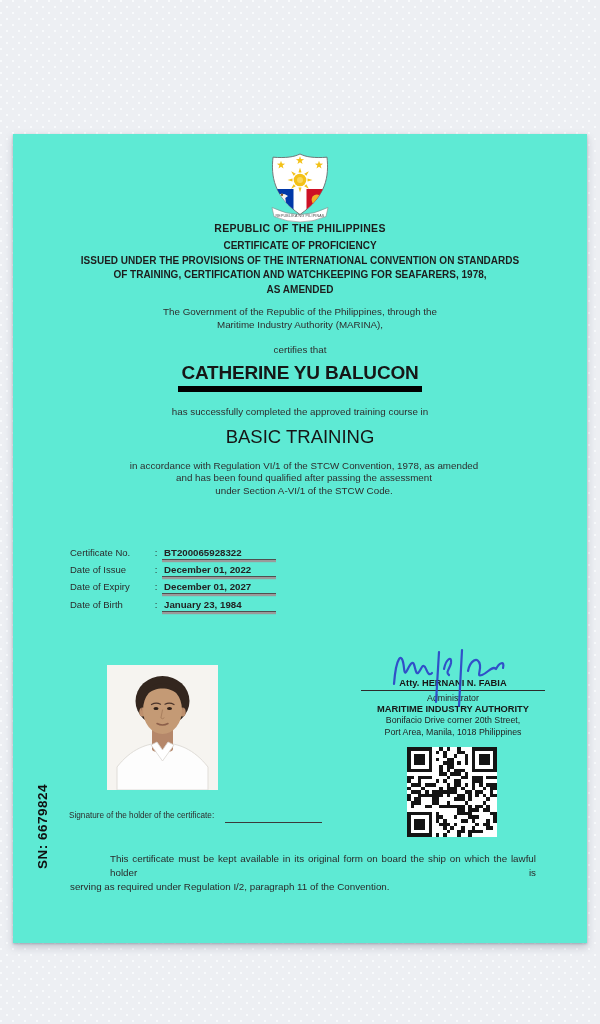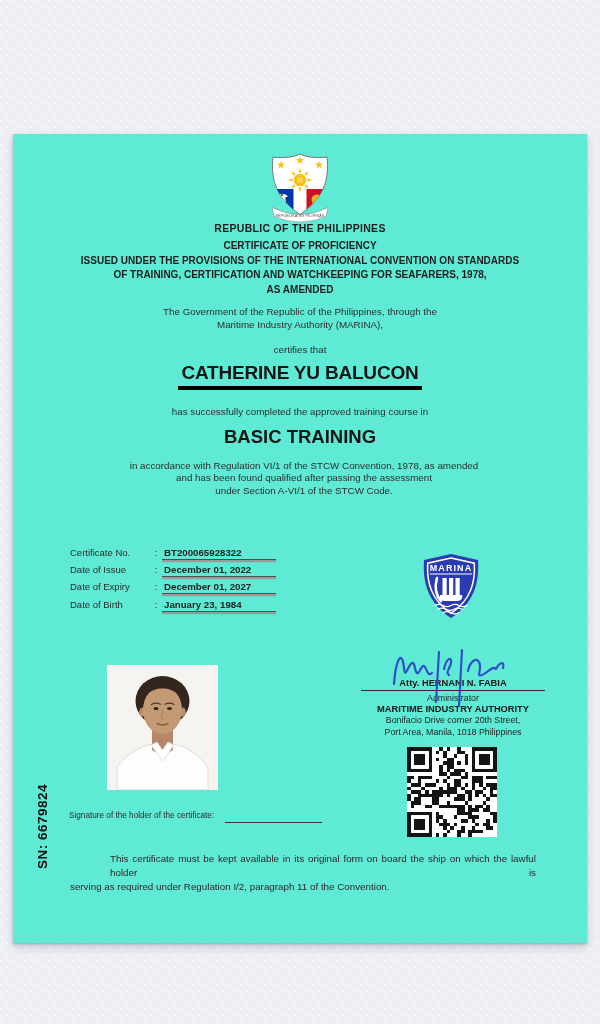--- a/index.html
+++ b/index.html
@@ -21,23 +21,23 @@
   }
   .abs{position:absolute;}
   .ctr{left:0;right:0;text-align:center;}
   .seal{left:252px;top:17px;width:70px;height:72px;}
   .republic{top:88px;font-size:10.5px;font-weight:bold;color:#1c1c1c;letter-spacing:.3px;}
   .hdr{top:105px;font-size:10px;font-weight:bold;line-height:14.6px;color:#1d1d1d;}
   .gov{top:171px;font-size:9.8px;line-height:13px;color:#2e2e2e;}
   .certifies{top:210px;font-size:9.8px;color:#2e2e2e;}
   .holder{top:228px;}
   .holder span{display:inline-block;font-size:19px;font-weight:bold;color:#161616;
-    letter-spacing:-.2px;border-bottom:4px solid #000000;padding:0 3px 2px 3px;}
+    letter-spacing:-.2px;border-bottom:6px solid #000000;padding:0 3px 2px 3px;}
   .completed{top:272px;font-size:9.8px;color:#2e2e2e;}
-  .course{top:292px;font-size:18.5px;font-weight:bold;color:#161616;}
+  .course{top:292px;font-size:18.5px;font-weight:normal;color:#161616;}
   .accord{top:326px;font-size:9.8px;line-height:12.3px;color:#2e2e2e;margin-left:8px;}
   .details{left:57px;top:413px;}
   .detail-row{display:flex;align-items:baseline;height:17.2px;}
   .d-label{width:80px;font-size:9.5px;color:#2b2b2b;}
   .d-colon{width:12px;text-align:center;font-size:9.5px;color:#2b2b2b;}
   .d-value{width:112px;font-size:9.7px;font-weight:bold;color:#222;
     border-bottom:1px solid #4f4f4f;box-shadow:0 2.2px 0 0 #9a9a9a;padding:0 0 1px 2px;}
   .marina{left:403px;top:417px;width:70px;height:70px;}
   .sigblock{left:348px;top:544px;width:184px;text-align:center;color:#242424;}
   .sig-name{font-size:9.3px;font-weight:bold;color:#171717;}
@@ -152,41 +152,20 @@
       <span class="d-colon">:</span>
       <span class="d-value">December 01, 2027</span>
     </div>
     <div class="detail-row">
       <span class="d-label">Date of Birth</span>
       <span class="d-colon">:</span>
       <span class="d-value">January 23, 1984</span>
     </div>
   </div>
 
-  <div class="abs marina">
-    <svg width="70" height="70" viewBox="0 0 70 70">
-      <path d="M35,3 L62,9 C63.5,32 58,52 35,67 C12,52 6.5,32 8,9 Z" fill="#2b3cb0"></path>
-      <path d="M35,7 L58.3,12.2 C59.4,31.5 54.8,49 35,62.3 C15.2,49 10.6,31.5 11.7,12.2 Z" fill="none" stroke="#ffffff" stroke-width="1.5"></path>
-      <text x="35" y="19.5" text-anchor="middle" font-size="9" font-weight="bold" fill="#ffffff" letter-spacing="1.1" font-family="Liberation Sans, sans-serif">MARINA</text>
-      <line x1="14" y1="23" x2="56" y2="23" stroke="#ffffff" stroke-width="1.2"></line>
-
-      <g fill="#ffffff">
-        <path d="M26.5,27 h4.2 v19 h-4.2 Z"></path>
-        <path d="M33,27 h4.2 v19 h-4.2 Z"></path>
-        <path d="M39.5,27 h4.2 v19 h-4.2 Z"></path>
-        <path d="M24,44 h22 q1.5,5 -4,6 h-14 q-5.5,-1 -4,-6 Z"></path>
-      </g>
-      <path d="M21,27 C18.5,36 19.5,44 25,50" fill="none" stroke="#ffffff" stroke-width="2.6" stroke-linecap="round"></path>
-      <g fill="none" stroke="#ffffff" stroke-width="1.3" stroke-linecap="round">
-        <path d="M19,54.5 q4,-2.4 8,0 t8,0 t8,0 t8,0"></path>
-        <path d="M22,58.3 q4,-2.4 8,0 t8,0 t8,0"></path>
-        <path d="M27,61.8 q4,-2.4 8,0 t8,0"></path>
-      </g>
-    </svg>
-  </div>
 
   <div class="abs signature">
     <svg width="145" height="72" viewBox="0 0 145 72">
       <g fill="none" stroke="#2e44c8" stroke-width="2.2" stroke-linecap="round" stroke-linejoin="round" opacity="0.92">
         <path d="M8,46 C10,20 16,11 18,30 C19,42 22,27 26,25 C29,23 29,37 32,35 C35,33 36,25 39,29 C41,32 42,39 46,35"></path>
         <path d="M53,14 L50,64"></path>
         <path d="M58,31 C60,21 66,17 65,25 C64,31 59,34 63,37"></path>
         <path d="M76,12 L73,68"></path>
         <path d="M82,33 C84,23 92,17 94,27 C95,34 90,39 96,37 C102,35 106,27 110,31 C113,25 119,22 117,30"></path>
       </g>

